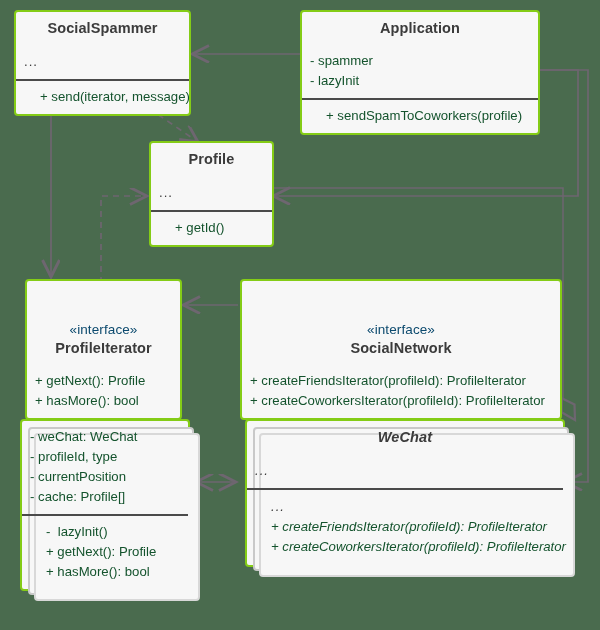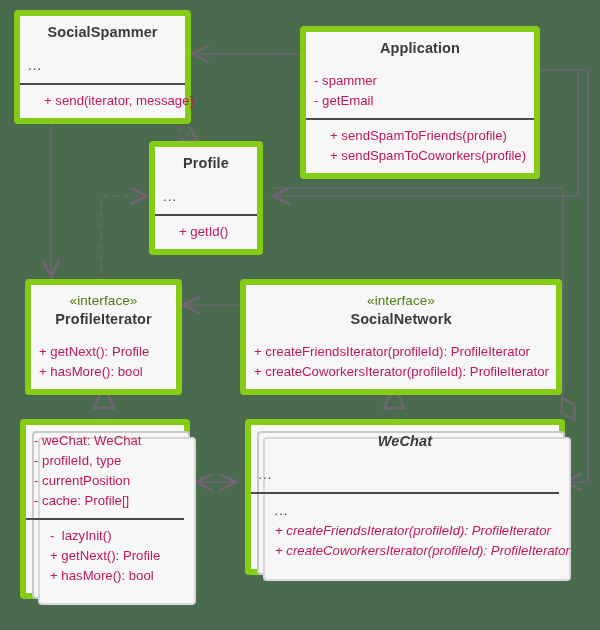--- a/index.html
+++ b/index.html
@@ -17,21 +17,21 @@
   }
   svg.wires {
     position: absolute;
     left: 0; top: 0;
     width: 600px; height: 630px;
     pointer-events: none;
   }
   .uml {
     position: absolute;
     background: #f7f7f7;
-    border: 6px solid #84cc16;
+    border: 2px solid #84cc16;
     border-radius: 4px;
     box-sizing: border-box;
     z-index: 5;
   }
   .uml.stacked::before,
   .uml.stacked::after {
     content: "";
     position: absolute;
     background: #f7f7f7;
     border: 2px solid #c9c9c9;
@@ -60,27 +60,28 @@
     font-size: 14.5px;
     color: #3b3b3b;
     padding: 7px 8px 8px 8px;
     letter-spacing: 0.1px;
   }
   .stereo {
     display: block;
     text-align: center;
     font-weight: normal;
     font-size: 13.5px;
-    color: #4d7c0f;
+    color: #0c4a6e;
     line-height: 1.3;
+    margin-top: 33px;
   }
   .title .nm { display: block; line-height: 1.25; }
   .row {
     font-size: 13.2px;
-    color: #be185d;
+    color: #14532d;
     line-height: 1.52;
     white-space: pre;
   }
   .ellipsis {
     font-size: 13.2px;
     color: #3b3b3b;
     line-height: 1.6;
     letter-spacing: 1px;
   }
   .secpad-md { padding: 6px 8px 7px 8px; }
@@ -156,35 +157,34 @@
       <span class="nm">SocialSpammer</span>
     </div>
     <div class="sec secpad-md">
       <div class="ellipsis">...</div>
     </div>
     <div class="sec secpad-md">
       <div class="row">+ send(iterator, message)</div>
     </div>
   </div>
 
-  <div class="uml" style="left:300px; top:10px; width:240px;margin-top:16px;">
+  <div class="uml" style="left:300px; top:10px; width:240px;">
     <div class="title">
       <span class="nm">Application</span>
     </div>
     <div class="sec secpad-md">
       <div class="row">- spammer</div>
-      <div class="row">- getEmail</div>
-    </div>
-    <div class="sec secpad-md">
-      <div class="row">+ sendSpamToFriends(profile)</div>
+      <div class="row">- lazyInit</div>
+    </div>
+    <div class="sec secpad-md">
       <div class="row">+ sendSpamToCoworkers(profile)</div>
     </div>
   </div>
 
-  <div class="uml" style="left:149px; top:141px; width:114px;">
+  <div class="uml" style="left:149px; top:141px; width:125px;">
     <div class="title">
       <span class="nm">Profile</span>
     </div>
     <div class="sec secpad-md">
       <div class="ellipsis">...</div>
     </div>
     <div class="sec secpad-md">
       <div class="row">+ getId()</div>
     </div>
   </div>

